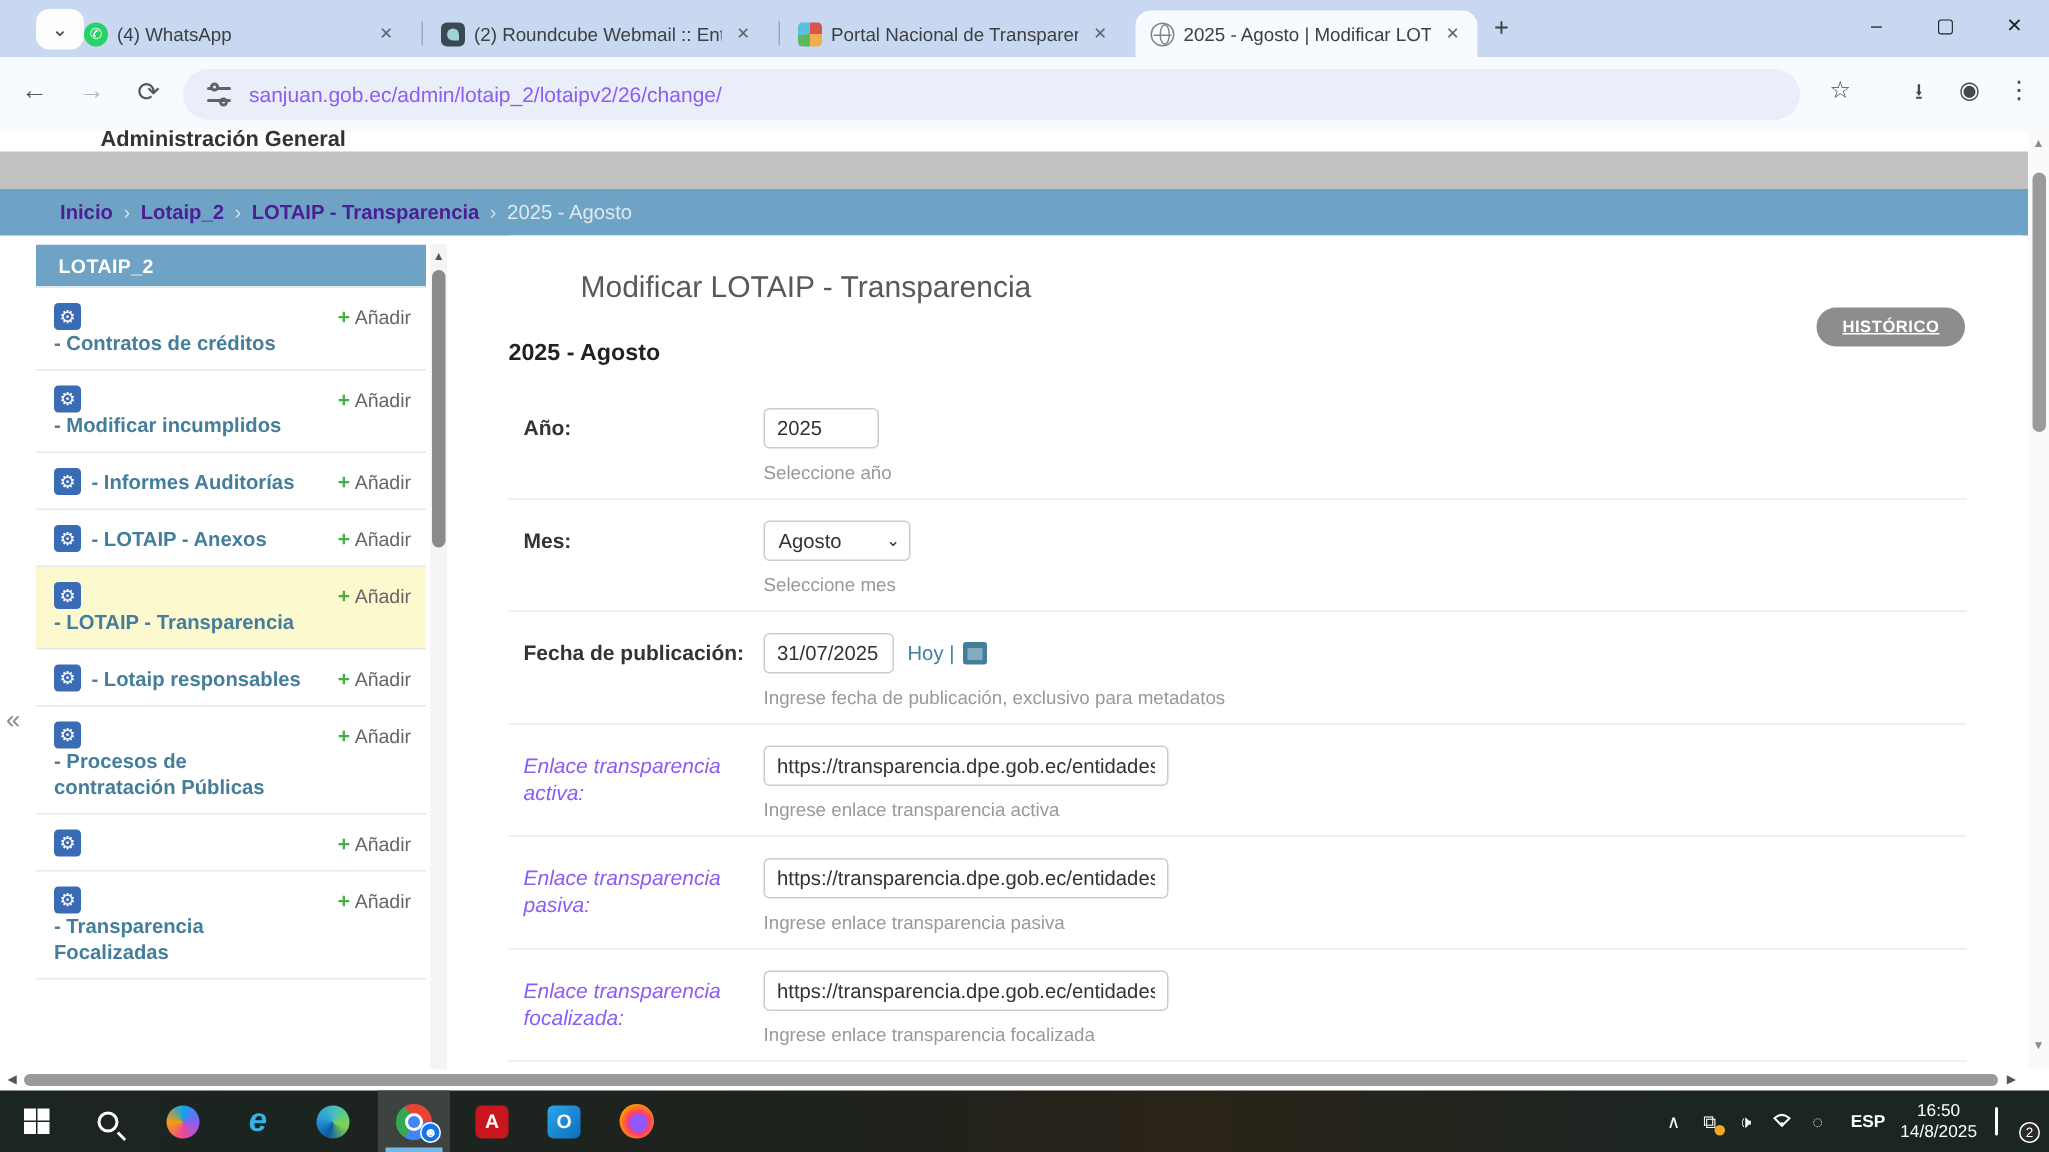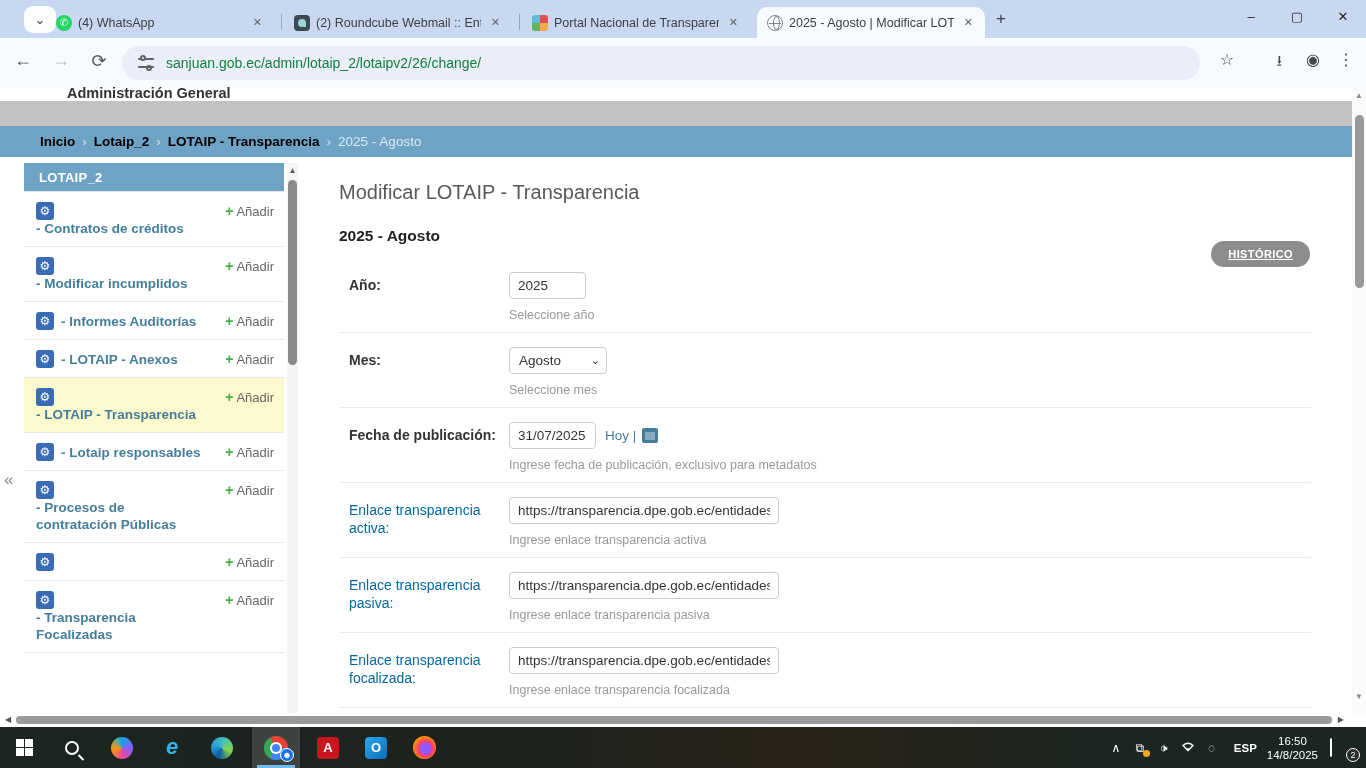--- a/index.html
+++ b/index.html
@@ -27,29 +27,29 @@
 
   .toolbar { position:absolute; left:0; top:38px; width:1366px; height:50px; background:#f7fafe; }
   .navico { position:absolute; top:12px; font-size:18px; color:#54575c; width:26px; text-align:center; }
   .navico.disabled { color:#b6bcc7; }
   .omnibox { position:absolute; left:122px; top:46px; width:1078px; height:34px; background:#e9eef9; border-radius:17px; display:flex; align-items:center; padding:0 16px; }
   .tuneicon { width:16px; height:12px; margin-right:12px; position:relative; }
   .tuneicon:before, .tuneicon:after { content:""; position:absolute; left:0; right:0; height:2px; background:#5f6368; border-radius:2px; }
   .tuneicon:before { top:1px; } .tuneicon:after { bottom:1px; }
   .tuneicon b { position:absolute; width:6px; height:6px; border-radius:50%; background:#e9eef9; border:2px solid #5f6368; }
   .tuneicon b.t1 { top:-2px; left:2px; } .tuneicon b.t2 { bottom:-2px; right:2px; }
-  .urltext { font-size:14px; color:#15803d; }
+  .urltext { font-size:14px; color:#8b5cf6; }
   .tool-right { position:absolute; top:50px; font-size:16px; color:#44474c; }
 
   
   .site-head { position:absolute; left:0; top:88px; width:1353px; height:13px; background:#fff; overflow:visible; }
   .site-head span { position:absolute; left:67px; top:-3px; font-size:14.5px; color:#333; font-weight:bold; }
   .graybar { position:absolute; left:0; top:101px; width:1353px; height:25px; background:#c2c2c2; }
   .breadcrumb { position:absolute; left:0; top:126px; width:1353px; height:31px; background:#6fa3c5; display:flex; align-items:center; padding-left:40px; font-size:13.5px; }
-  .breadcrumb a { color:#000000; font-weight:bold; text-decoration:none; }
+  .breadcrumb a { color:#4c1d95; font-weight:bold; text-decoration:none; }
   .breadcrumb .sep { color:#d3e2ec; margin:0 7px; }
   .breadcrumb .current { color:#dce9f1; }
 
   
   .collapse-toggle { position:absolute; left:4px; top:470px; color:#888; font-size:17px; }
   .sidebar { position:absolute; left:24px; top:163px; width:260px; height:550px; background:#fff; overflow:hidden; }
   .side-section-head { height:28px; background:#6fa3c5; color:#fff; font-weight:bold; font-size:13px; display:flex; align-items:center; padding-left:15px; letter-spacing:.3px; }
   .side-item { display:flex; align-items:flex-start; padding:10px 10px 9px 12px; border-top:1px solid #e7e7e7; background:#fff; }
   .side-item.selected { background:#fdf9cf; }
   .side-item .body { display:flex; flex-wrap:wrap; align-items:center; width:168px; }
@@ -57,27 +57,27 @@
   .side-label { color:#447e9b; font-weight:bold; font-size:13.5px; line-height:17px; }
   .addlink { margin-left:auto; white-space:nowrap; font-size:13px; color:#666; text-decoration:none; padding-top:1px; }
   .addlink b { color:#44b043; font-size:14px; margin-right:3px; }
   .menu-gap { height:35px; background:#fff; border-top:1px solid #e7e7e7; }
   .side-scroll { position:absolute; left:287px; top:163px; width:11px; height:550px; background:#f4f4f4; }
   .side-scroll .arrow { color:#555; font-size:8px; text-align:center; display:block; padding-top:3px; }
   .side-scroll .thumb { position:absolute; left:1px; top:17px; width:9px; height:185px; background:#8a8a8a; border-radius:5px; }
 
   
   .main { position:absolute; left:339px; top:157px; width:1009px; height:556px; background:#fff; overflow:hidden; }
-  .page-title { margin-top:24px; font-size:20px; color:#595959; font-weight:normal; }
+  .page-title { margin-top:24px; font-size:20px; color:#595959; font-weight:normal;margin-left:48px; }
   .obj-title { margin-top:23px; font-size:15.5px; color:#222; font-weight:bold; }
-  .historico { position:absolute; top:48px; right:38px; background:#8d8d8d; color:#fff; font-size:11px; font-weight:bold; letter-spacing:.4px; border-radius:14px; padding:7px 17px;margin-top:36px; }
+  .historico { position:absolute; top:48px; right:38px; background:#8d8d8d; color:#fff; font-size:11px; font-weight:bold; letter-spacing:.4px; border-radius:14px; padding:7px 17px; }
   .form { margin-top:13px; width:972px; }
   .form-row { display:flex; border-bottom:1px solid #ececec; padding:14px 0 10px; }
   .form-label { width:170px; padding:4px 12px 0 10px; font-size:14px; color:#333; font-weight:bold; line-height:18px; flex:none; }
-  .form-label.optional { font-weight:normal; color:#0369a1; }
+  .form-label.optional { font-weight:normal; color:#8b5cf6;font-style:italic; }
   .fld input { border:1px solid #ccc; border-radius:4px; height:27px; padding:0 8px; font-size:13.5px; color:#333; font-family:"Liberation Sans",sans-serif; background:#fff; }
   .in-small { width:77px; } .in-date { width:87px; } .in-url { width:270px; }
   .fakeselect { width:98px; height:27px; border:1px solid #ccc; border-radius:4px; display:inline-flex; align-items:center; padding:0 6px 0 9px; font-size:13.5px; color:#333; }
   .fakeselect .chev { margin-left:auto; font-size:11px; color:#333; }
   .helptext { margin-top:9px; font-size:12.5px; color:#999; }
   .datebar { display:flex; align-items:center; }
   .hoy { color:#447e9b; font-size:13.5px; margin-left:9px; }
   .cal-ico { width:16px; height:15px; border:2px solid #447e9b; border-radius:2px; margin-left:6px; position:relative; background:#447e9b; }
   .cal-ico:before { content:""; position:absolute; left:1px; right:1px; top:2px; bottom:1px; background:#fff; opacity:.35; }
 

